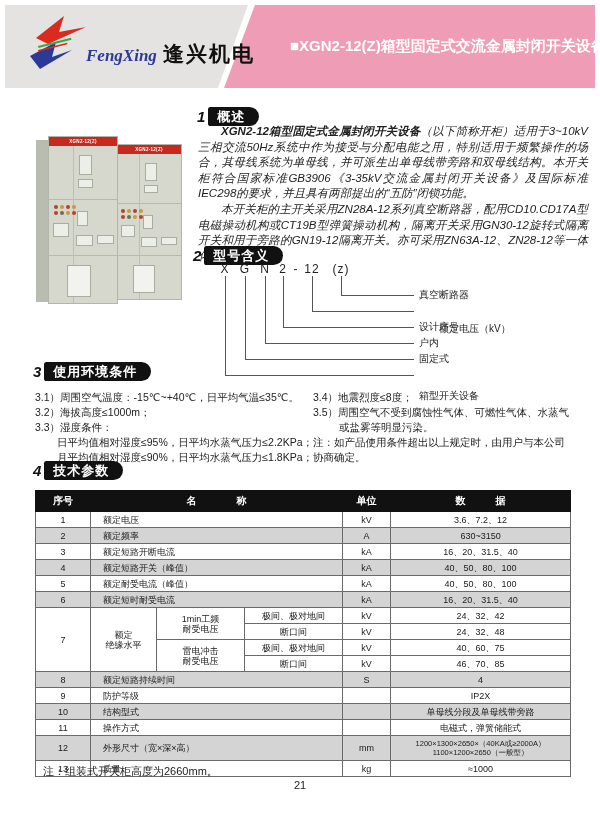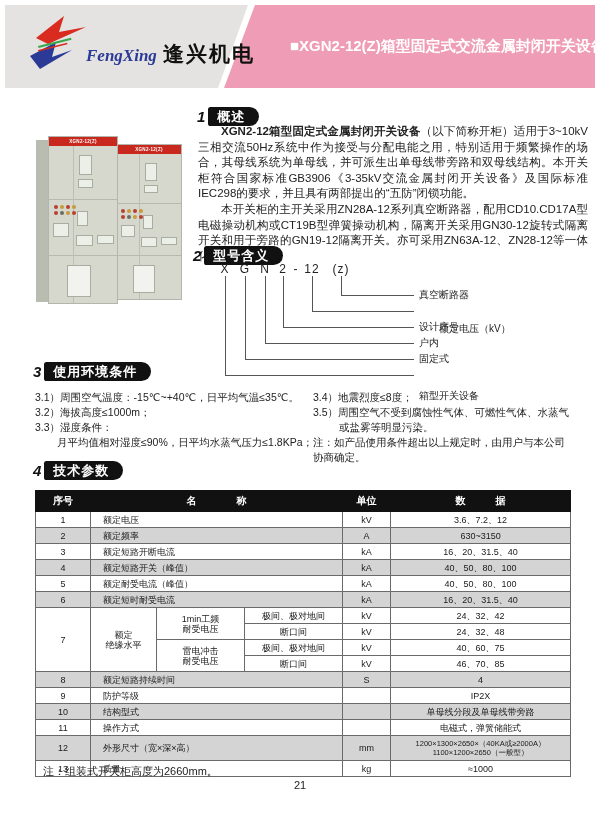--- a/index.html
+++ b/index.html
@@ -30,21 +30,21 @@
   .dot{width:4px;height:4px;border-radius:50%;}
   .dr{background:#b8402f;} .dy{background:#c79a3a;} .db{background:#6b6f63;}
   .side{position:absolute;background:#b9bcb0;}
   
   .sec{position:absolute;display:flex;align-items:center;}
   .sec .num{font-size:15px;font-weight:bold;color:#111;margin-right:3px;font-style:italic;}
   .sec .pill{background:#111;color:#fff;font-weight:bold;font-size:13px;line-height:19px;
              padding:0 14px 0 9px;border-radius:3px 11px 11px 3px;letter-spacing:1px;white-space:nowrap;}
   
   .s1text{position:absolute;left:198px;top:124px;width:390px;font-size:11.5px;line-height:15.6px;
-          text-align:justify;color:#222;}
+          text-align:justify;color:#222;font-style:italic;}
   .s1text p{margin:0;text-indent:2em;}
   .s1text b{font-weight:bold;}
   
   .diagram{position:absolute;left:215px;top:260px;width:375px;height:130px;}
   .mchar{position:absolute;top:2px;transform:translateX(-50%);font-size:12px;color:#222;letter-spacing:1px;}
   .lshape{position:absolute;border-left:1px solid #555;border-bottom:1px solid #555;}
   .mlabel{position:absolute;left:204px;font-size:10px;color:#222;white-space:nowrap;}
   
   .s3{position:absolute;top:390px;font-size:10.5px;line-height:15px;color:#222;}
   .s3l{left:35px;width:278px;}
@@ -180,20 +180,21 @@
   </div>
 
   <div class="sec" style="left:33px;top:362px;">
     <span class="num">3</span>
     <span class="pill">使用环境条件</span>
   </div>
   <div class="s3 s3l">
     <div>3.1）周围空气温度：-15℃~+40℃，日平均气温≤35℃。</div>
     <div>3.2）海拔高度≤1000m；</div>
     <div>3.3）湿度条件：</div>
+    <div class="ind">日平均值相对湿度≤95%，日平均水蒸气压力≤2.2KPa；</div>
     <div class="ind">月平均值相对湿度≤90%，日平均水蒸气压力≤1.8KPa；</div>
   </div>
   <div class="s3 s3r">
     <div>3.4）地震烈度≤8度；</div>
     <div class="hang">3.5）周围空气不受到腐蚀性气体、可燃性气体、水蒸气或盐雾等明显污染。</div>
     <div>注：如产品使用条件超出以上规定时，由用户与本公司协商确定。</div>
   </div>
 
   <div class="sec" style="left:33px;top:461px;">
     <span class="num">4</span>

